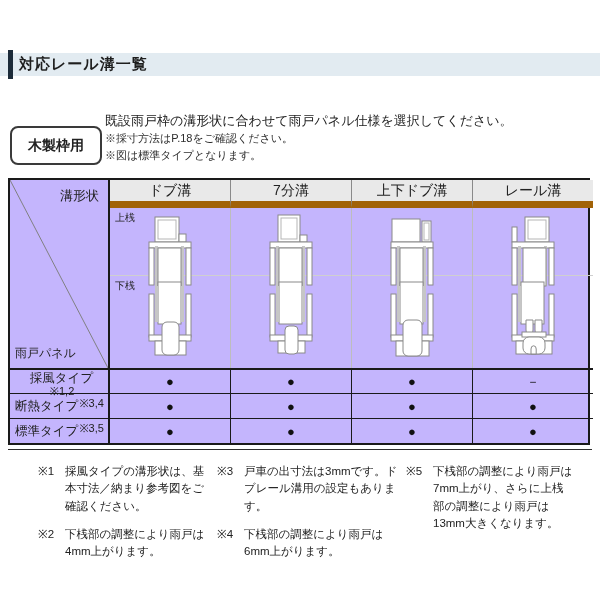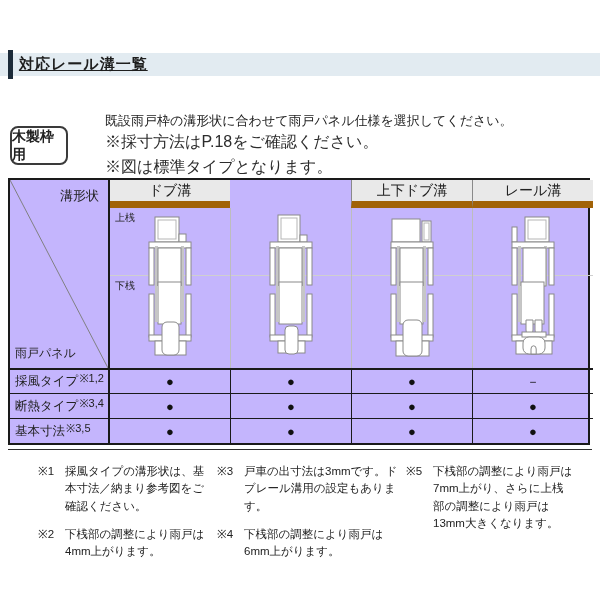--- a/index.html
+++ b/index.html
@@ -6,31 +6,31 @@
   html,body { width:600px; height:600px; background:#fff; overflow:hidden;
               font-family:"Liberation Sans", sans-serif; color:#222; }
   .page { position:relative; width:600px; height:600px; }
 
   
   .title-band { position:absolute; left:0; top:53px; width:600px; height:23px;
                 background:#e2ebf1; }
   .accent-bar { position:absolute; left:8px; top:-3px; width:5px; height:29px;
                 background:#1c2b39; }
   .title-text { position:absolute; left:19px; top:2px; font-size:15px;
-                font-weight:bold; color:#1e1e1e; letter-spacing:1px;text-decoration:underline; }
+                font-weight:bold; color:#1e1e1e; letter-spacing:1px; }
 
   
   .intro { position:absolute; left:0; top:110px; width:600px; height:68px; }
-  .badge { position:absolute; left:10px; top:16px; width:58px; height:39px;
+  .badge { position:absolute; left:10px; top:16px; width:92px; height:39px;
            border:2px solid #3a3a3a; border-radius:8px; background:#fff;
            display:flex; align-items:center; justify-content:center;
            font-size:14px; font-weight:bold; }
   .intro-text { position:absolute; left:105px; top:2px; }
   .intro-main { font-size:13px; }
-  .intro-note { font-size:16px; line-height:1.55; color:#2c2c2c; }
+  .intro-note { font-size:11px; line-height:1.55; color:#2c2c2c; }
 
   
   .rail-table { position:absolute; left:8px; top:178px; width:582px;
                 border:2px solid #1a1a1a; background:#c4b5fd;
                 display:grid;
                 grid-template-columns:100px repeat(4,1fr);
                 grid-template-rows:28px 160px 25px 25px 25px; }
   .cell { position:relative; }
   .corner { grid-column:1; grid-row:1/3; border-right:2px solid #1a1a1a; }
   .corner svg { position:absolute; left:0; top:0; width:100%; height:100%; }
@@ -50,21 +50,21 @@
   .half.bottom svg { margin-top:4px; }
   .rail-label { position:absolute; left:5px; top:3px; font-size:10px; color:#222; }
 
   .row-label { grid-column:1; border-right:2px solid #1a1a1a;
                border-top:1px solid #1a1a1a; display:flex; align-items:center;
                padding-left:5px; font-size:12.5px; }
   .row-label .sup { font-size:11px; position:relative; top:-4px; margin-left:1px; }
   .mark { border-top:1px solid #1a1a1a; display:flex; align-items:center;
           justify-content:center; font-size:13px; color:#111; }
   .mark.sep { border-left:1px solid #1a1a1a; }
-  .thick-top { border-top-width:2px; }
+  .thick-top { border-top-width:2px;flex-direction:column; }
 
   .table-underline { position:absolute; left:8px; top:449px; width:584px;
                      height:1px; background:#2f2f2f; }
 
   
   .footnotes { position:absolute; left:38px; top:463px; width:540px;
                display:flex; }
   .fn-col { display:flex; flex-direction:column; }
   .fn-col1 { width:175px; }
   .fn-col2 { width:182px; margin-left:4px; }
@@ -100,20 +100,21 @@
 
     <div class="cell corner">
       <svg viewBox="0 0 100 188" preserveAspectRatio="none">
         <line x1="0" y1="0" x2="100" y2="188" stroke="#808080" stroke-width="1"></line>
       </svg>
       <span class="corner-tr">溝形状</span>
       <span class="corner-bl">雨戸パネル</span>
     </div>
 
     <div class="cell th" style="grid-column:2">ドブ溝</div>
+    <div class="cell th sep" style="grid-column:3">7分溝</div>
     <div class="cell th sep" style="grid-column:4">上下ドブ溝</div>
     <div class="cell th sep" style="grid-column:5">レール溝</div>
 
     <div class="cell diag" style="grid-column:2">
       <div class="half top">
         <span class="rail-label">上桟</span>
         <svg width="120" height="74" viewBox="0 0 120 74">
           <rect class="ln" x="45" y="4" width="24" height="25"></rect>
           <rect class="ln2" x="48" y="7" width="18" height="19"></rect>
           <rect class="ln" x="69" y="21" width="7" height="8"></rect>
@@ -239,21 +240,21 @@
     <div class="cell row-label" style="grid-row:4">
       <span>断熱タイプ</span>
         <span class="sup">※3,4</span>
     </div>
     <div class="cell mark" style="grid-row:4;grid-column:2">●</div>
     <div class="cell mark sep" style="grid-row:4;grid-column:3">●</div>
     <div class="cell mark sep" style="grid-row:4;grid-column:4">●</div>
     <div class="cell mark sep" style="grid-row:4;grid-column:5">●</div>
 
     <div class="cell row-label" style="grid-row:5">
-      <span>基本寸法</span>
+      <span>標準タイプ</span>
         <span class="sup">※3,5</span>
     </div>
     <div class="cell mark" style="grid-row:5;grid-column:2">●</div>
     <div class="cell mark sep" style="grid-row:5;grid-column:3">●</div>
     <div class="cell mark sep" style="grid-row:5;grid-column:4">●</div>
     <div class="cell mark sep" style="grid-row:5;grid-column:5">●</div>
   </div>
 
   <div class="table-underline"></div>
 

